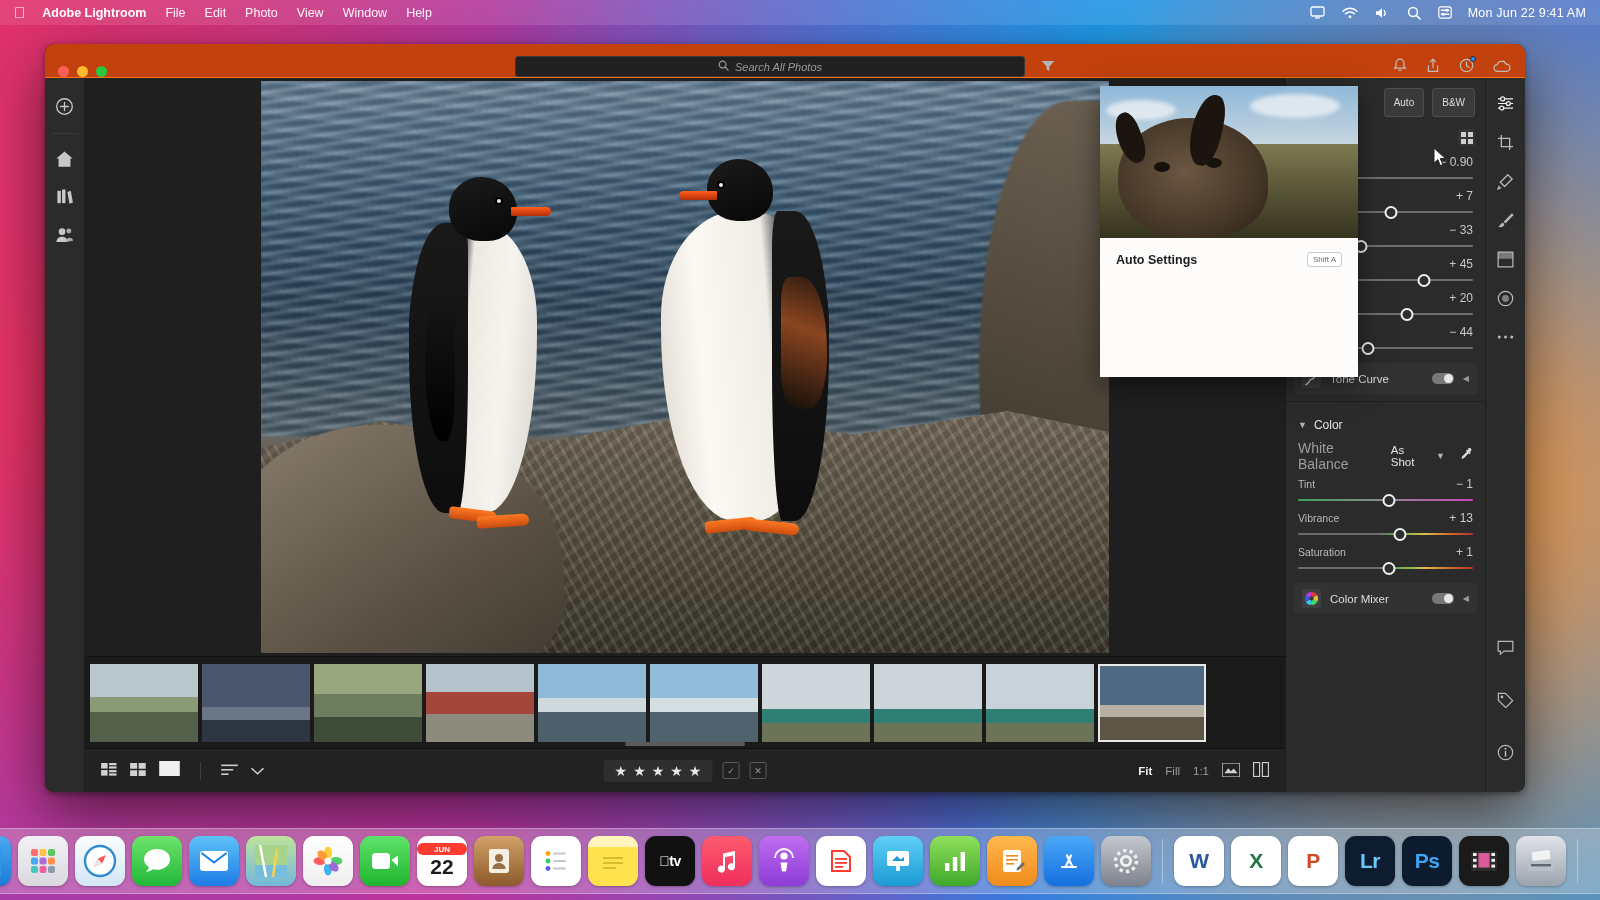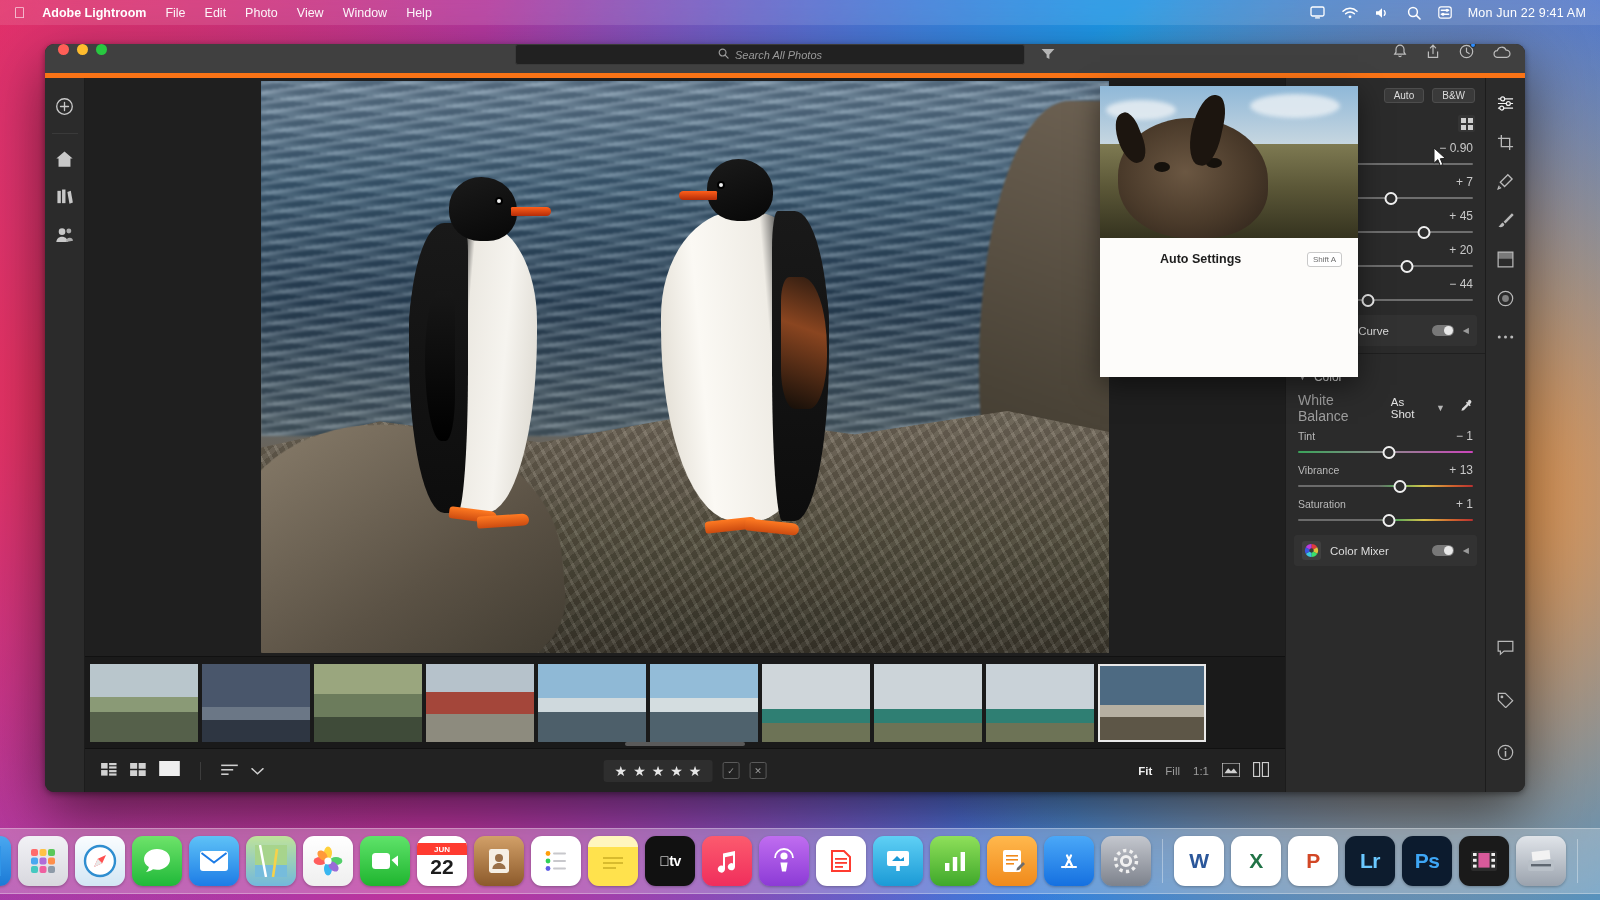--- a/index.html
+++ b/index.html
@@ -40,23 +40,23 @@
   #window {
     position: absolute; left: 45px; top: 44px;
     width: 1480px; height: 748px;
     background: #262626;
     border-radius: 9px;
     overflow: hidden;
     box-shadow: 0 22px 60px rgba(0,0,0,.55), 0 2px 6px rgba(0,0,0,.4);
     z-index: 20;
   }
   #titlebar {
-    height: 34px; background: #404040;
-    display: flex; align-items: flex-start;
-    border-bottom: 5px solid #f97316;
+    height: 34px; background: #c2410c;
+    display: flex; align-items: flex-end;
+    border-bottom: 1px solid #f97316;
     position: relative;
   }
   .traffic { display: flex; gap: 8px; padding-left: 13px; }
   .tl { width: 11px; height: 11px; border-radius: 50%; }
   .tl.red { background: #ff5f57; }
   .tl.yellow { background: #febc2e; }
   .tl.green { background: #28c840; }
   .searchwrap {
     position: absolute; left: 50%; transform: translateX(-50%);
     display: flex; align-items: center;
@@ -232,21 +232,21 @@
   .bb-right .on { color: #efefef; font-weight: bold; }
   
   #rightpanel {
     width: 200px; background: #2b2b2b; border-left: 1px solid #1c1c1c;
     display: flex; flex-direction: column; position: relative;
   }
   .rp-scroll { flex: 1; overflow: hidden; position: relative; }
   .rp-topbtns { display: flex; gap: 8px; justify-content: flex-end; padding: 10px 10px 6px 12px; }
   .pillbtn {
     background: #3a3a3a; border: 1px solid #4d4d4d; border-radius: 3px;
-    color: #dcdcdc; font-size: 10px; padding: 1px 9px;
+    color: #dcdcdc; font-size: 10px; padding: 8px 9px;
   }
   .rp-row-hdr {
     display: flex; align-items: center; justify-content: space-between;
     padding: 6px 10px 6px 12px; color: #d6d6d6; font-size: 12px;
   }
   .chev { font-size: 9px; color: #b5b5b5; }
   .grid-ico { width: 17px; height: 17px; background:#343434; border-radius:2px;
     display:flex; align-items:center; justify-content:center; }
   .slider-block { padding: 3px 12px 1px; }
   .sl-top { display: flex; justify-content: space-between; align-items: baseline; }
@@ -329,21 +329,21 @@
     border-radius: 48% 52% 40% 46%;
   }
   .hp-ear { position:absolute; background:#1c150f; border-radius:60% 40% 50% 50%; }
   .hp-ear.l { left: 92px; top: 8px; width: 30px; height: 72px; transform: rotate(12deg); }
   .hp-ear.r { left: 18px; top: 26px; width: 24px; height: 52px; transform: rotate(-22deg); }
   .hp-eye { position:absolute; width:16px; height:10px; background:#15110c; border-radius:50%; }
   #hoverpreview .hp-body {
     background: #fdfcfa; padding: 14px 16px 16px;
     height: 139px;
   }
-  .hp-title-row { display: flex; align-items: flex-start; justify-content: space-between; margin-left: 44px; }
+  .hp-title-row { display: flex; align-items: center; justify-content: space-between; }
   .hp-title { color: #1d1d1d; font-size: 12.5px; font-weight: bold; }
   .hp-key {
     border: 1px solid #c9c9c9; border-radius: 3px; color: #6d6d6d;
     font-size: 8px; padding: 2px 5px; background: #fff;
   }
   .hp-desc { color: #333; font-size: 11.5px; line-height: 1.48; margin-top: 12px; }
   
   #cursor { position: absolute; left: 1388px; top: 103px; z-index: 70; }
   
   #dock {
@@ -658,20 +658,30 @@
               <span class="sl-label">Contrast</span>
               <span class="sl-val">+ 7</span>
             </div>
           <div class="track">
               <div class="rail"></div>
               <div class="knob" style="left:53%"></div>
             </div>
         </div>
         <div class="slider-block">
           <div class="sl-top">
+              <span class="sl-label">Highlights</span>
+              <span class="sl-val">− 33</span>
+            </div>
+          <div class="track">
+              <div class="rail"></div>
+              <div class="knob" style="left:36%"></div>
+            </div>
+        </div>
+        <div class="slider-block">
+          <div class="sl-top">
               <span class="sl-label">Shadows</span>
               <span class="sl-val">+ 45</span>
             </div>
           <div class="track">
               <div class="rail"></div>
               <div class="knob" style="left:72%"></div>
             </div>
         </div>
         <div class="slider-block">
           <div class="sl-top">
@@ -939,21 +949,21 @@
         </g>
       </svg>
   </div>
   <div class="dicon" style="background:linear-gradient(180deg,#5fe36a,#1fb52f)">
     <svg width="28" height="20" viewBox="0 0 28 20">
         <rect x="1" y="2" width="18" height="16" rx="3.5" fill="#fff"></rect>
         <path d="M20.5 9 27 4.5v11z" fill="#fff"></path>
       </svg>
   </div>
   <div class="dicon" style="background:#ffffff; flex-direction:column;">
-    <span style="background:#ff3b30;color:#fff;font-size:8px;font-weight:bold;width:100%;text-align:center;padding:2px 0 1px;">JUN</span>
+    <span style="background:#ff3b30;color:#fff;font-size:8px;font-weight:bold;width:100%;text-align:center;padding:2px 0 1px;border-radius:6px;">JUN</span>
     <span style="color:#1c1c1c;font-size:21px;font-weight:bold;line-height:1.15;">22</span>
   </div>
   <div class="dicon" style="background:linear-gradient(180deg,#d2a068,#8c5a2b)">
     <svg width="24" height="26" viewBox="0 0 24 26">
         <rect x="2" y="1" width="20" height="24" rx="2.4" fill="#f6efe4"></rect>
         <circle cx="12" cy="10" r="4" fill="#9a7048"></circle>
         <path d="M5.4 21c0-3.6 3-6 6.6-6s6.6 2.4 6.6 6z" fill="#9a7048"></path>
       </svg>
   </div>
   <div class="dicon" style="background:#ffffff">

